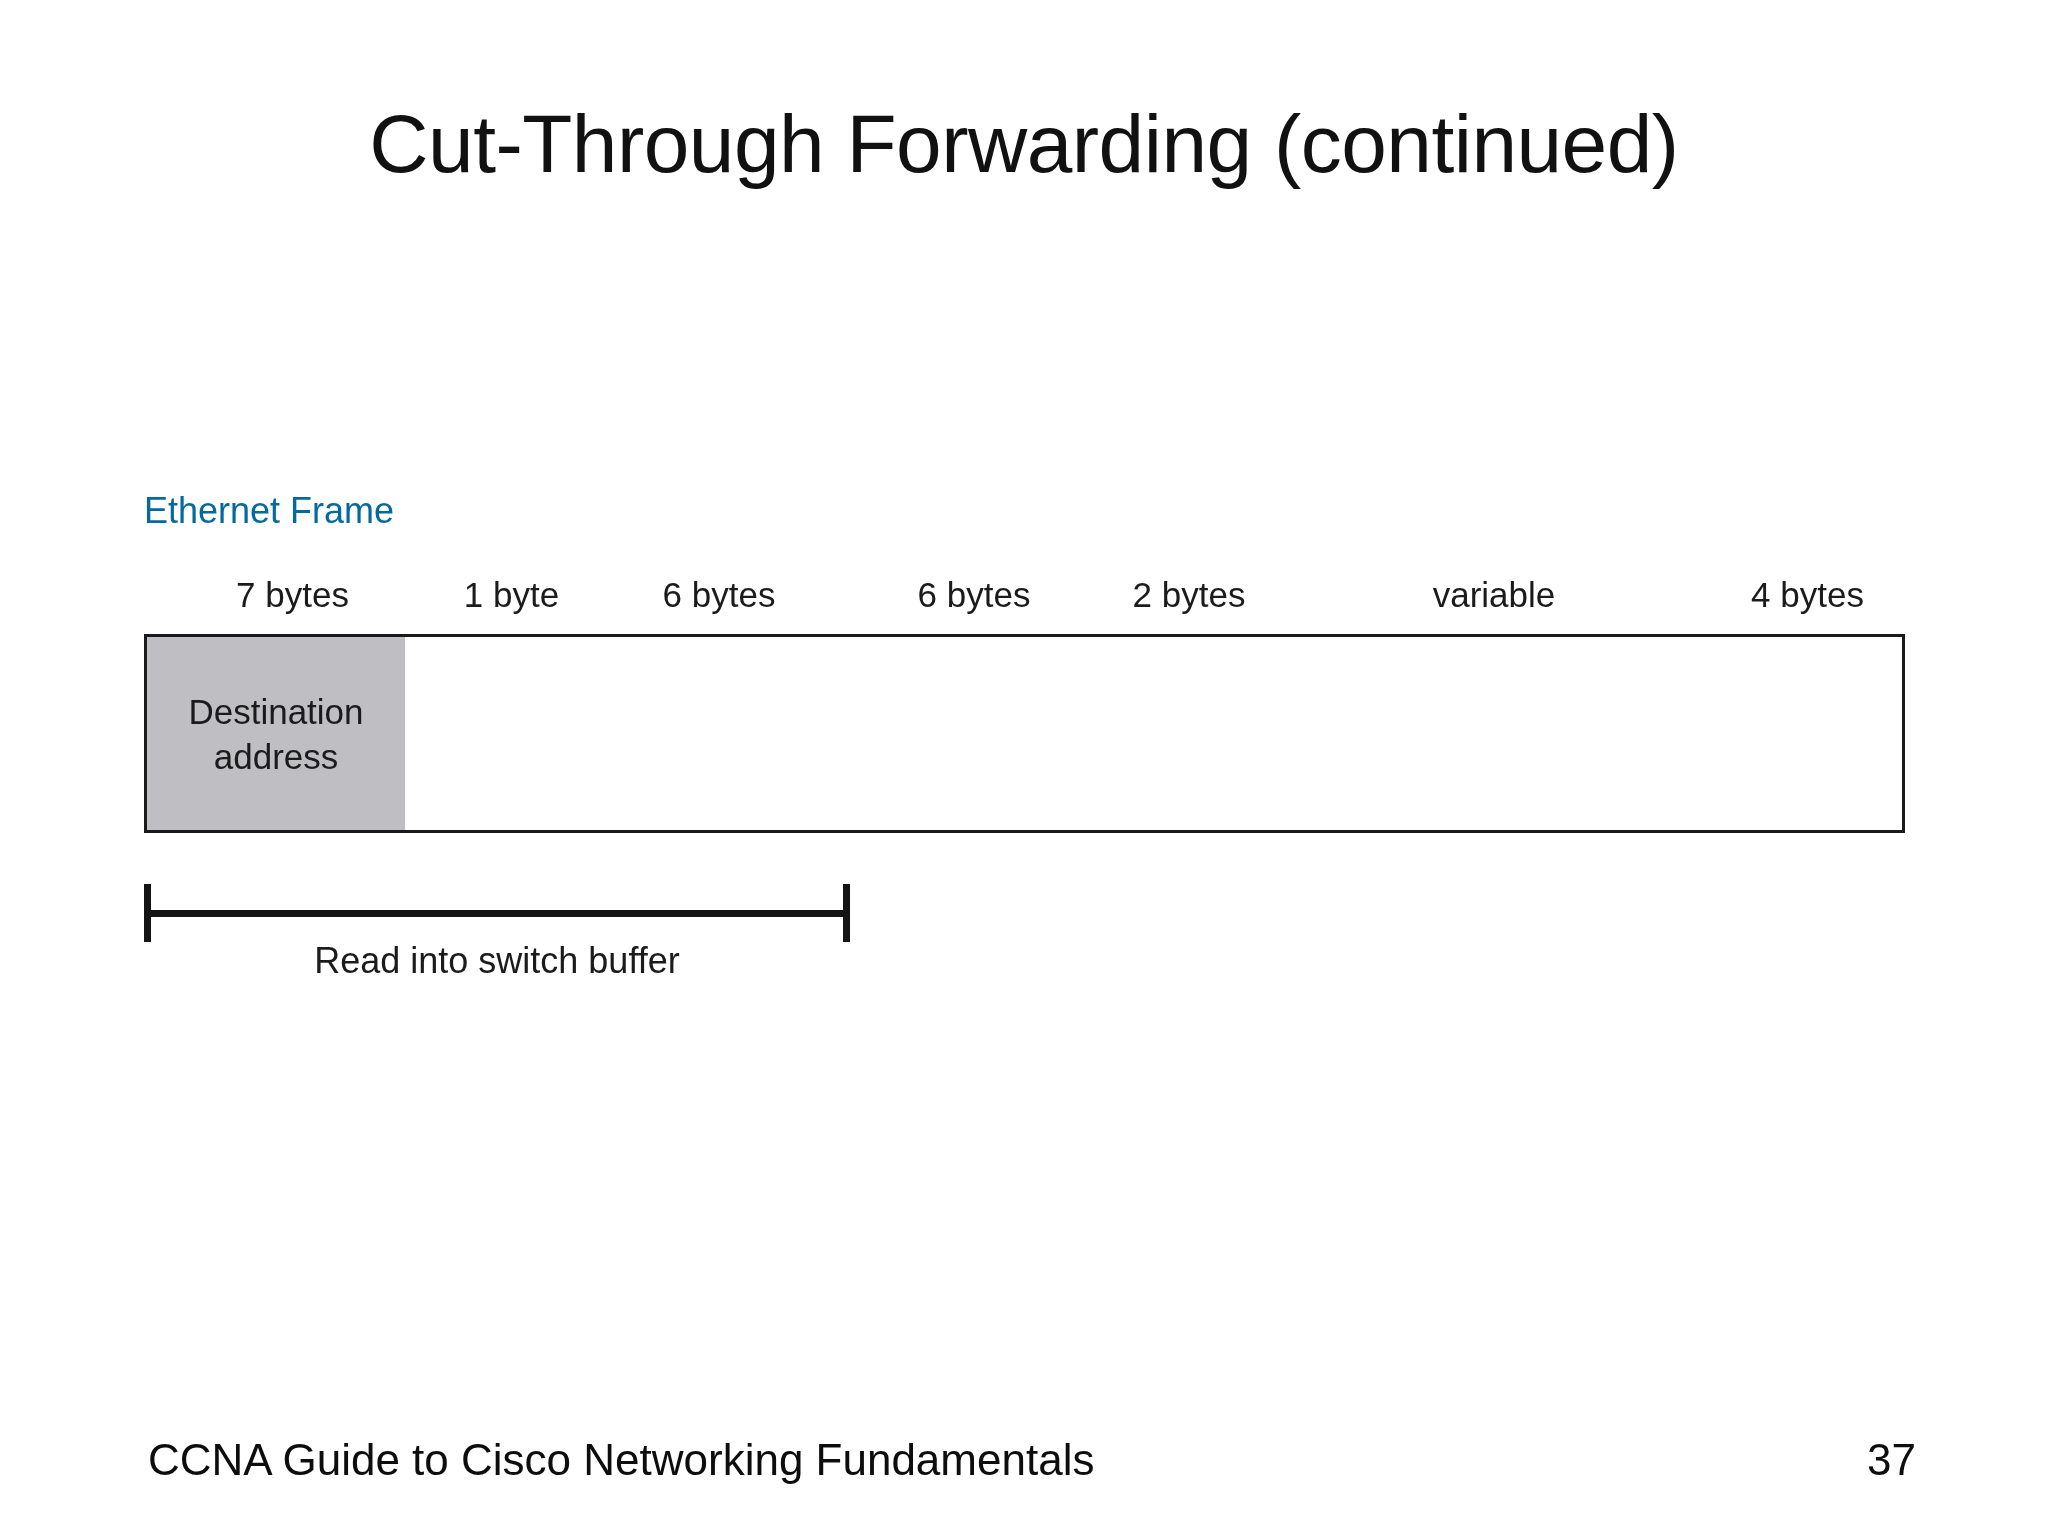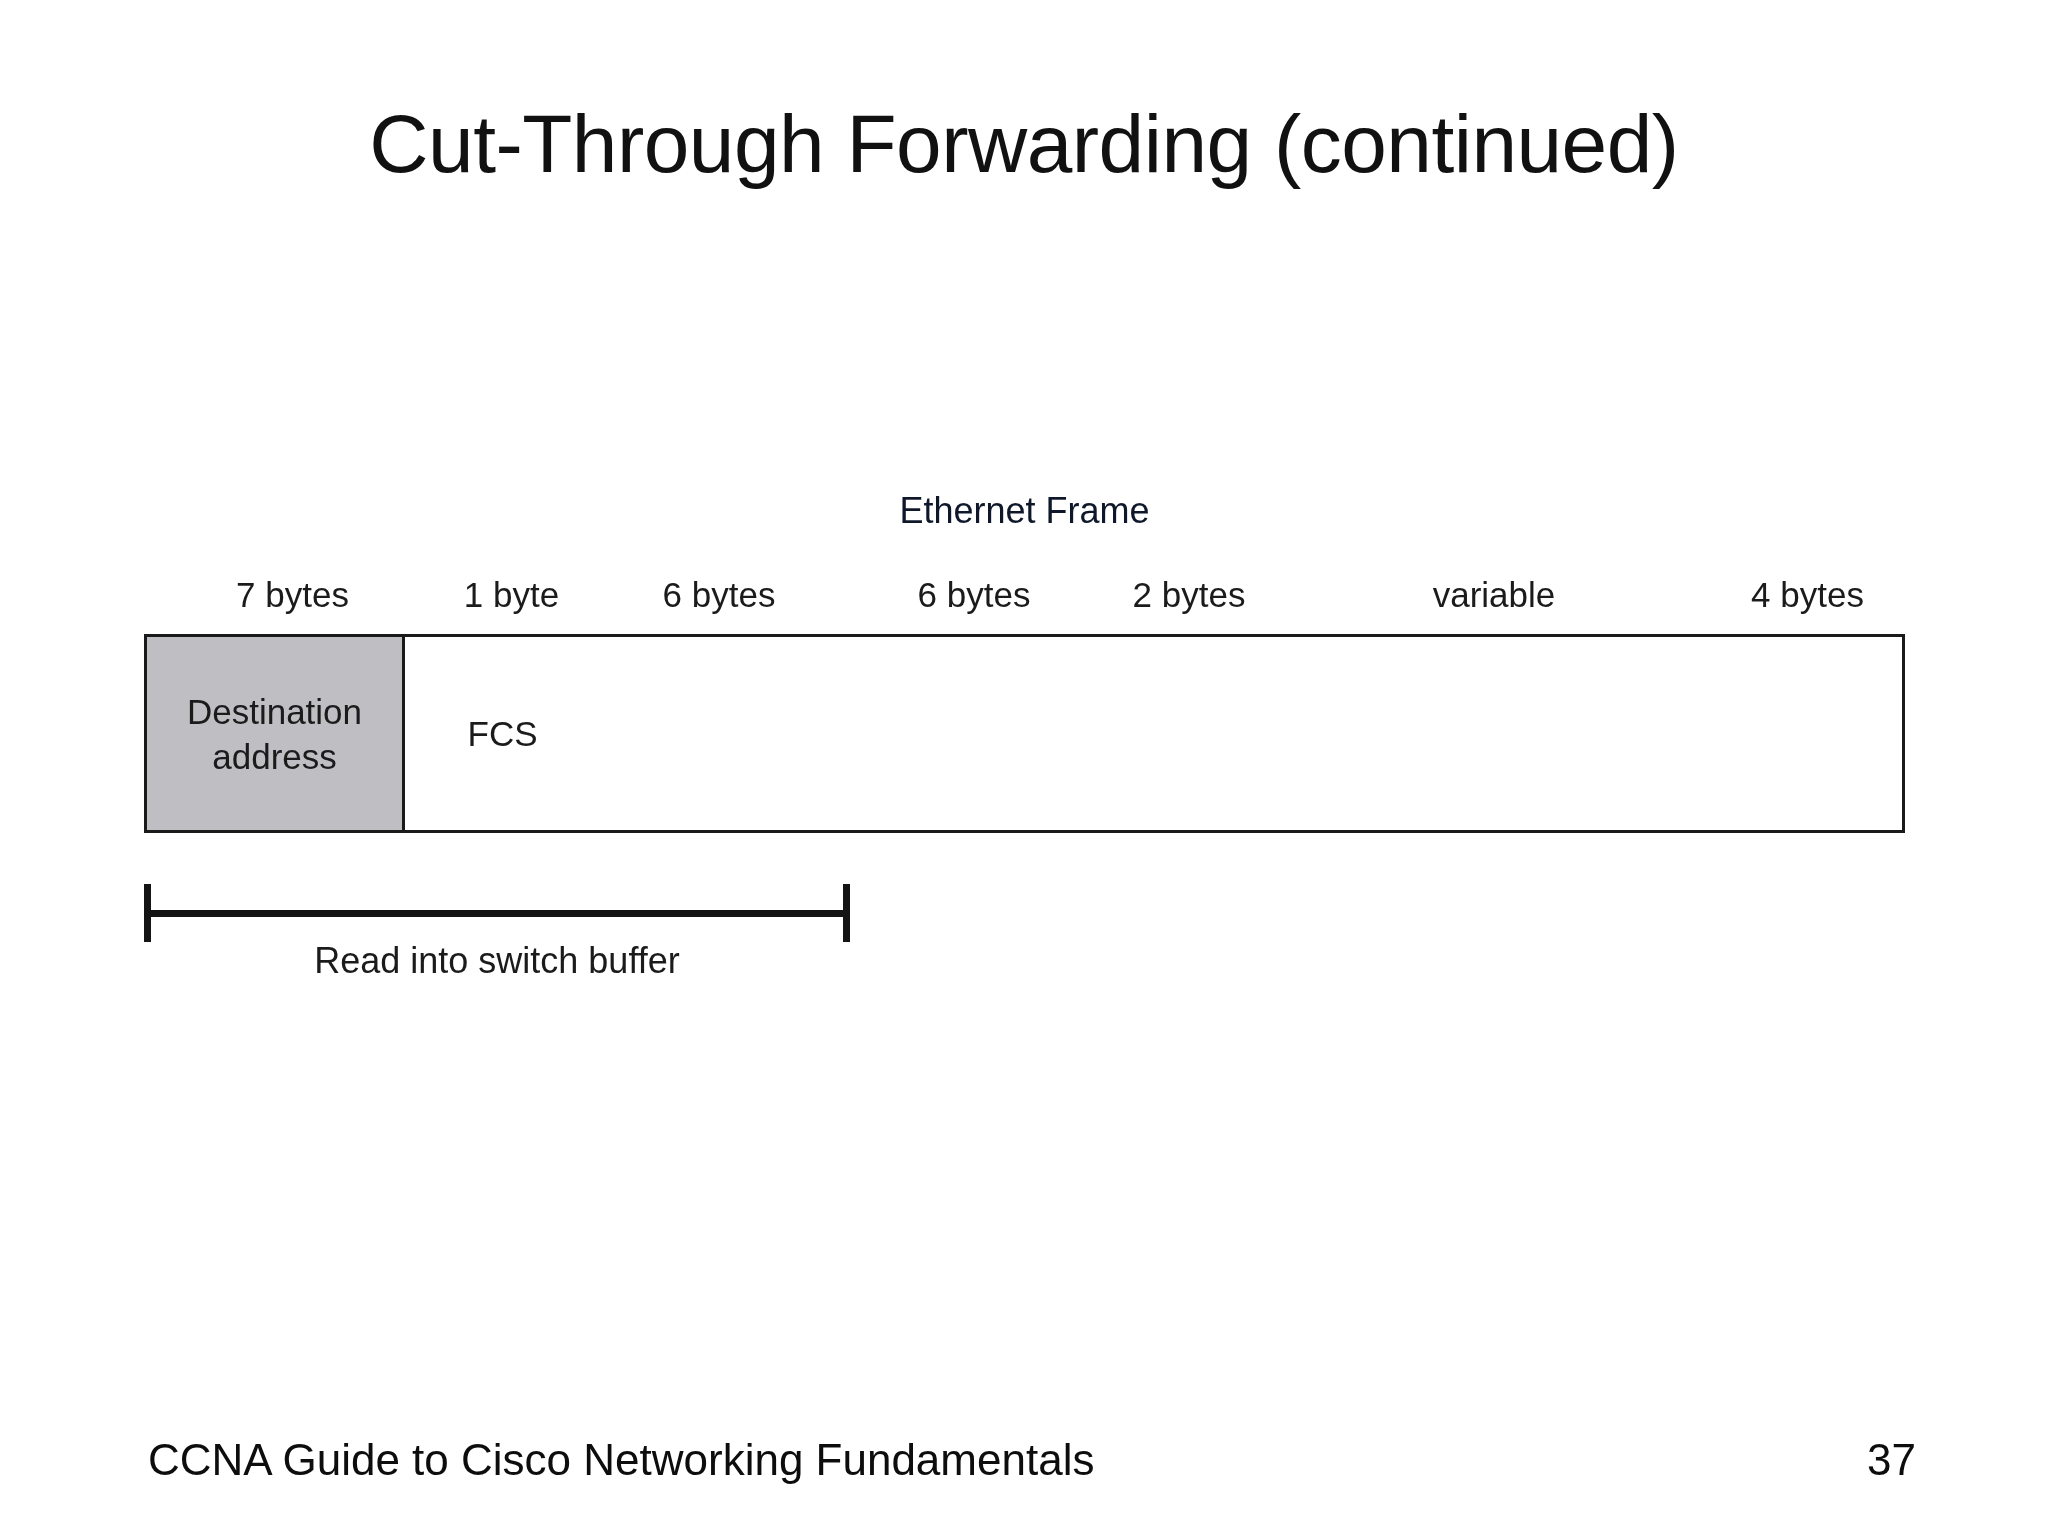--- a/index.html
+++ b/index.html
@@ -43,24 +43,23 @@
     height: 1536px;
     pointer-events: none;
   }
   #figure * { pointer-events: auto; }
 
   #frame-caption {
     position: absolute;
     left: 144px;
     top: 489px;
     width: 1761px;
-    text-align: center;
     font-size: 36px;
     line-height: 44px;
-    color: #0f172a;
+    color: #0369a1;
   }
 
   
   #byte-labels {
     position: absolute;
     left: 144px;
     top: 572px;
     width: 1761px;
     height: 48px;
   }
@@ -197,23 +196,20 @@
     <span class="byte-label" style="left:704px; width:252px;">6 bytes</span>
     <span class="byte-label" style="left:956px; width:178px;">2 bytes</span>
     <span class="byte-label" style="left:1134px; width:432px;">variable</span>
     <span class="byte-label" style="left:1566px; width:195px;">4 bytes</span>
   </div>
 
   <div id="frame-table">
     <div class="frame-cell shaded" style="width:258px;">
       <span style="display:block; max-width:190px;">Destination address</span>
     </div>
-    <div class="frame-cell" style="width:195px;">
-      <span>FCS</span>
-    </div>
   </div>
 
   <div id="buffer-bracket">
     <div id="bracket-cap-left" class="bracket-cap"></div>
     <div id="bracket-bar"></div>
     <div id="bracket-cap-right" class="bracket-cap"></div>
   </div>
 
   <div id="bracket-label">Read into switch buffer</div>
 

